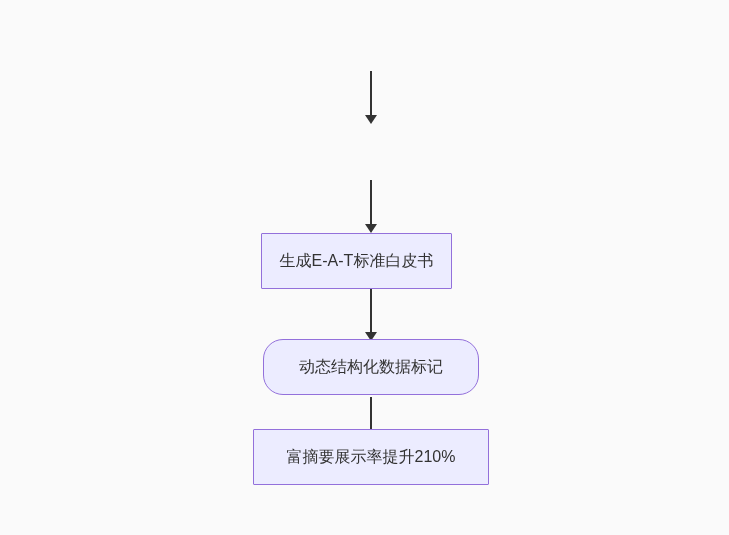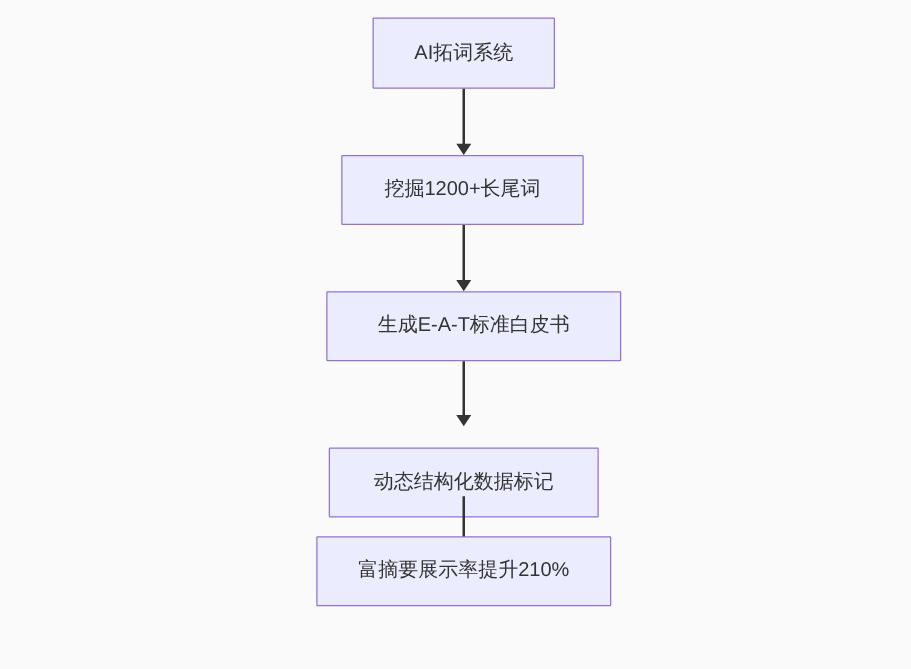--- a/index.html
+++ b/index.html
@@ -48,46 +48,40 @@
     position: absolute;
     bottom: 0; left: 0;
     width: 0; height: 0;
     border-left: 6px solid transparent;
     border-right: 6px solid transparent;
     border-top: 9px solid var(--arrow);
   }
   
   .n1 { left: 298px; top: 14px;  width: 146px; height: 57px; }
   .n2 { left: 273px; top: 124px; width: 194px; height: 56px; }
-  .n3 { left: 261px; top: 233px; width: 236px; height: 56px; }
-  .n4 { left: 263px; top: 358px; width: 216px; height: 56px; }
+  .n3 { left: 261px; top: 233px; width: 191px; height: 56px; }
+  .n4 { left: 263px; top: 339px; width: 216px; height: 56px; border-radius: 20px; }
   .n5 { left: 253px; top: 429px; width: 236px; height: 56px; }
   
   .e1 { left: 365px; top: 71px;  height: 53px; }
   .e2 { left: 365px; top: 180px; height: 53px; }
   .e3 { left: 365px; top: 289px; height: 52px; }
   .e4 { left: 365px; top: 397px; height: 53px; }
 </style>
 </head>
 <body>
 
 <div class="canvas">
 
-  <div class="node n1">
-    <span class="node-label">AI拓词系统</span>
-  </div>
 
   <div class="edge e1">
     <div class="edge-line"></div>
     <div class="edge-head"></div>
   </div>
 
-  <div class="node n2">
-    <span class="node-label">挖掘1200+长尾词</span>
-  </div>
 
   <div class="edge e2">
     <div class="edge-line"></div>
     <div class="edge-head"></div>
   </div>
 
   <div class="node n3">
     <span class="node-label">生成E-A-T标准白皮书</span>
   </div>
 

